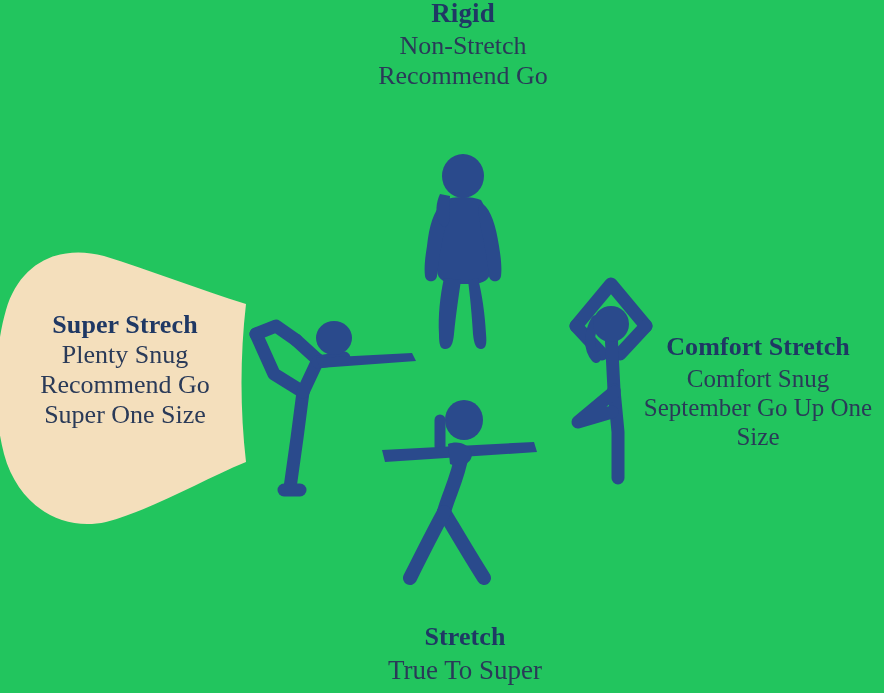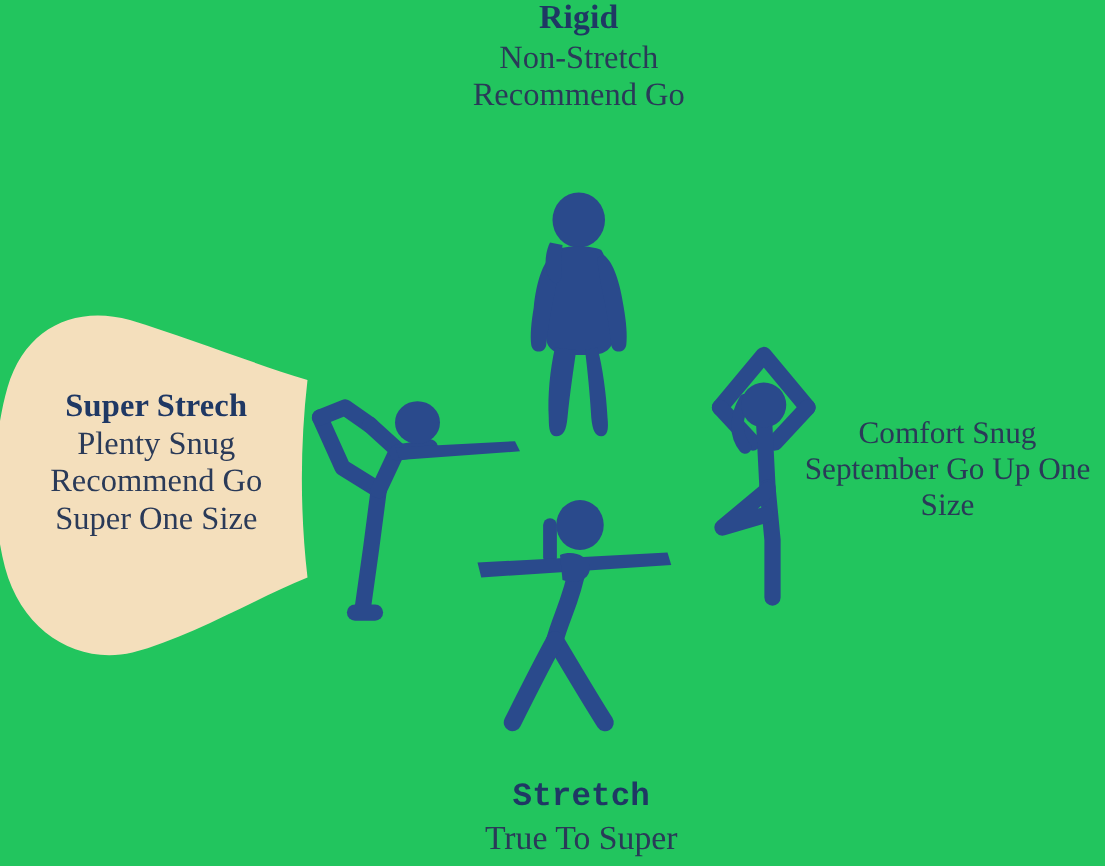--- a/index.html
+++ b/index.html
@@ -58,21 +58,21 @@
     left:632px; top:332px; width:252px;
     font-size:25px;
   }
   #blk-comfort .hd{font-size:26px; margin-bottom:2px;}
 
   
   #blk-stretch{
     left:340px; top:622px; width:250px;
     font-size:27px;
   }
-  #blk-stretch .hd{font-size:26px; margin-bottom:3px;font-family:Liberation Mono, monospace;}
+  #blk-stretch .hd{font-size:26px; margin-bottom:3px;}
 
   
   .figure{position:absolute;}
   #fig-standing{left:404px; top:152px; width:120px; height:200px;}
   #fig-dancer  {left:240px; top:300px; width:180px; height:200px;}
   #fig-tree    {left:556px; top:272px; width:110px; height:218px;}
   #fig-warrior {left:374px; top:392px; width:170px; height:196px;}
 </style>
 </head>
 <body>
@@ -96,20 +96,21 @@
   </div>
 
   <div class="block" id="blk-super">
     <span class="hd">Super Strech</span>
     <span class="ln">Plenty Snug</span>
     <span class="ln">Recommend Go</span>
     <span class="ln">Super One Size</span>
   </div>
 
   <div class="block" id="blk-comfort">
+    <span class="hd">Comfort Stretch</span>
     <span class="ln">Comfort Snug</span>
     <span class="ln">September Go Up One Size</span>
   </div>
 
   <div class="block" id="blk-stretch">
     <span class="hd">Stretch</span>
     <span class="ln">True To Super</span>
   </div>
 
   <svg class="figure" id="fig-standing" viewBox="0 0 120 200" aria-hidden="true">

